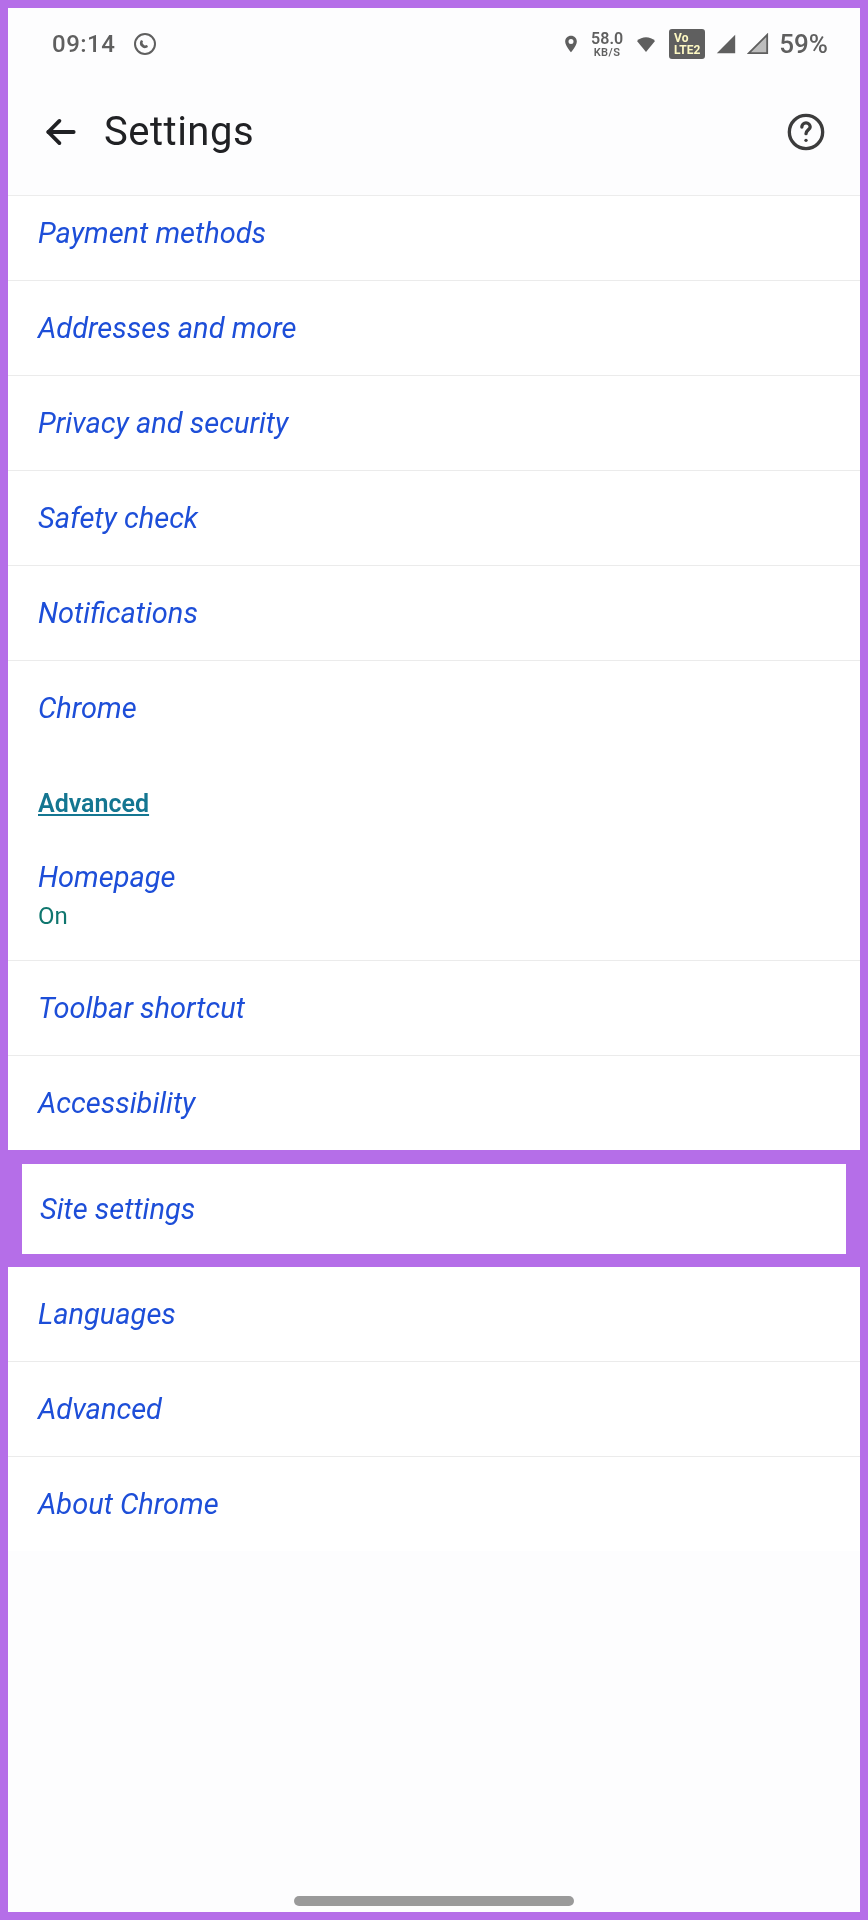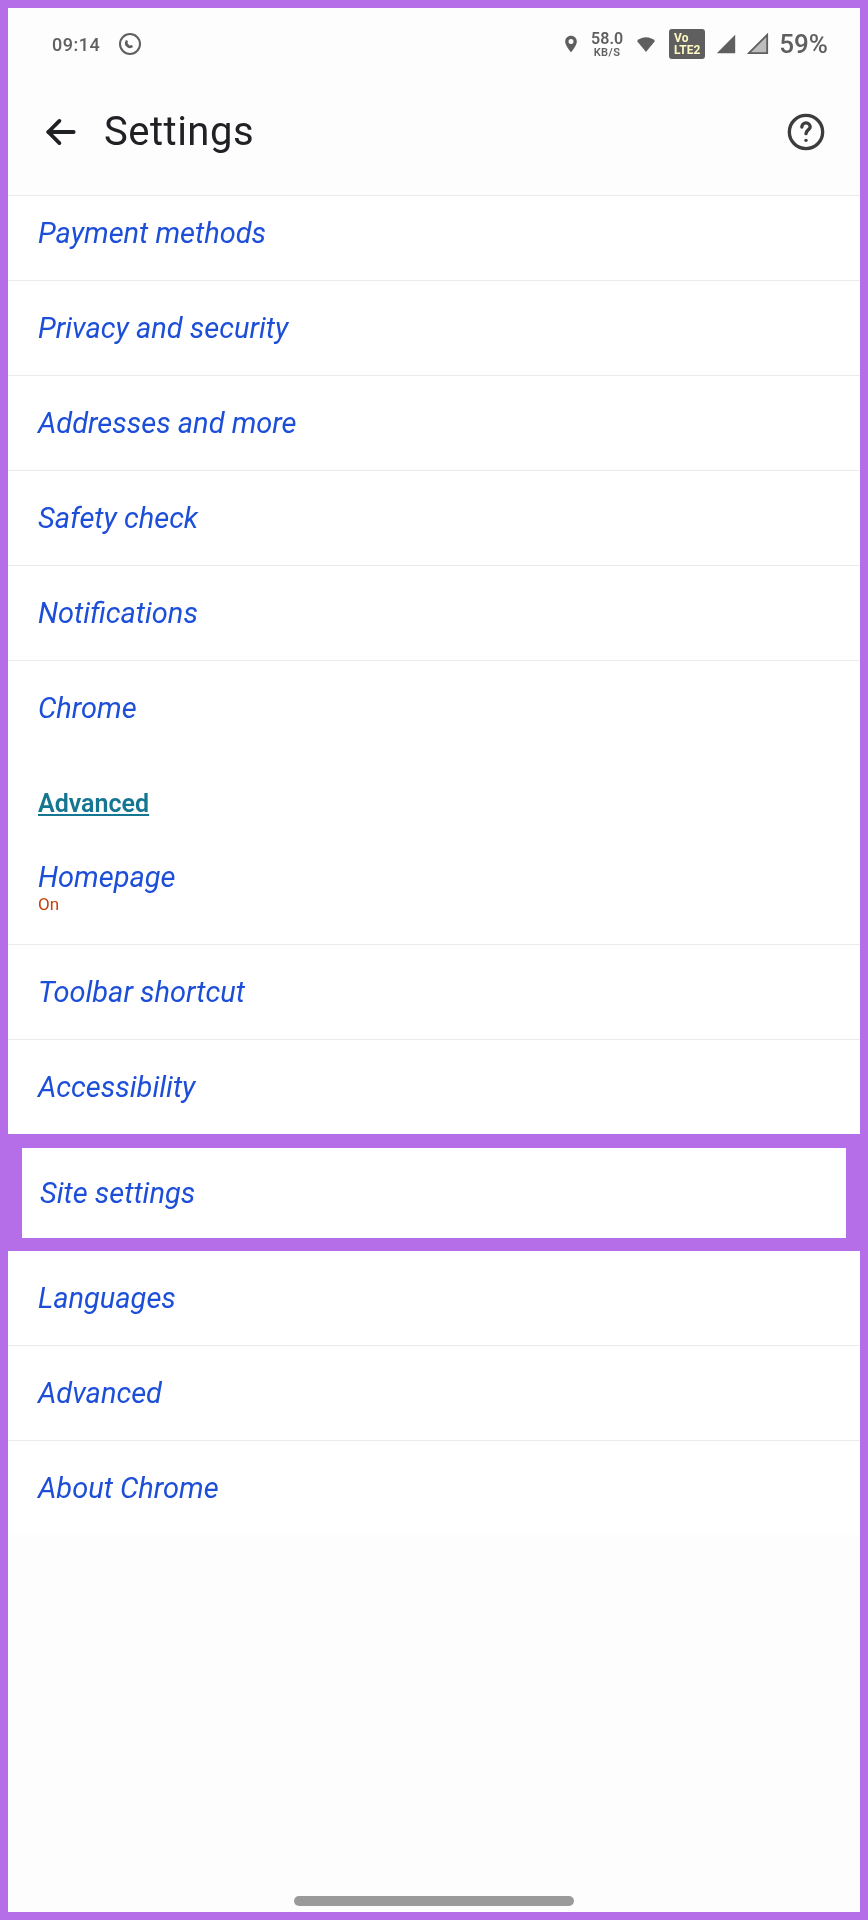--- a/index.html
+++ b/index.html
@@ -12,21 +12,21 @@
     display: flex; flex-direction: column;
   }
   
   .status-bar {
     height: 72px;
     display: flex; align-items: center; justify-content: space-between;
     padding: 0 32px 0 44px;
     color: #6b6b6b;
   }
   .status-left { display: flex; align-items: center; gap: 18px; }
-  .status-time { font-size: 18px; font-weight: 500; letter-spacing: 0.5px; color:#5f5f5f; }
+  .status-time { font-size: 24px; font-weight: 500; letter-spacing: 0.5px; color:#5f5f5f; }
   .status-right { display: flex; align-items: center; gap: 10px; color:#5f5f5f; }
   .kbs { display:flex; flex-direction:column; align-items:center; line-height:1; font-size:14px; font-weight:600;}
   .kbs .top{font-size:16px;}
   .kbs .bot{font-size:11px; letter-spacing:0.5px;}
   .volte { border:2px solid #5f5f5f; font-size:12px; font-weight:700; padding:1px 3px; border-radius:3px; background:#5f5f5f; color:#fef9c3; line-height:1; }
   .batt { font-size:26px; font-weight:500;}
   .icon-sm { width:24px; height:24px; }
   
   .app-header {
     display:flex; align-items:center; padding: 28px 34px 40px 34px; gap: 24px;
@@ -37,21 +37,21 @@
   .help-btn { color:#3c3c3c; }
   
   .list { flex:1; overflow:hidden; }
   .row {
     padding: 30px 30px;
     border-bottom: 1px solid #ebebeb;
     background:#fff;
   }
   .row.first { padding-top: 20px; }
   .row .label { font-size: 29px; color:#1d4ed8;font-style:italic; }
-  .row .sub { font-size: 17px; color:#c2410c; margin-top:0;}
+  .row .sub { font-size: 24px; color:#0f766e; margin-top:8px;}
   .section-header {
     padding: 34px 30px 8px 30px;
     font-size: 25px; font-weight:600; color:#147691;
     background:#fff;
     text-decoration:underline;
   }
   .highlight-wrap {
     border: 14px solid #b56ee8;
     border-left-width:14px; border-right-width:14px;
     margin: -1px 0;
@@ -125,24 +125,24 @@
         </svg>
     </span>
   </div>
 
   <div class="list">
 
     <div class="row first">
       <div class="label">Payment methods</div>
     </div>
     <div class="row">
-      <div class="label">Privacy and security</div>
+      <div class="label">Addresses and more</div>
     </div>
     <div class="row">
-      <div class="label">Addresses and more</div>
+      <div class="label">Privacy and security</div>
     </div>
     <div class="row">
       <div class="label">Safety check</div>
     </div>
     <div class="row">
       <div class="label">Notifications</div>
     </div>
     <div class="row" style="border-bottom:none;">
       <div class="label">Chrome</div>
     </div>

